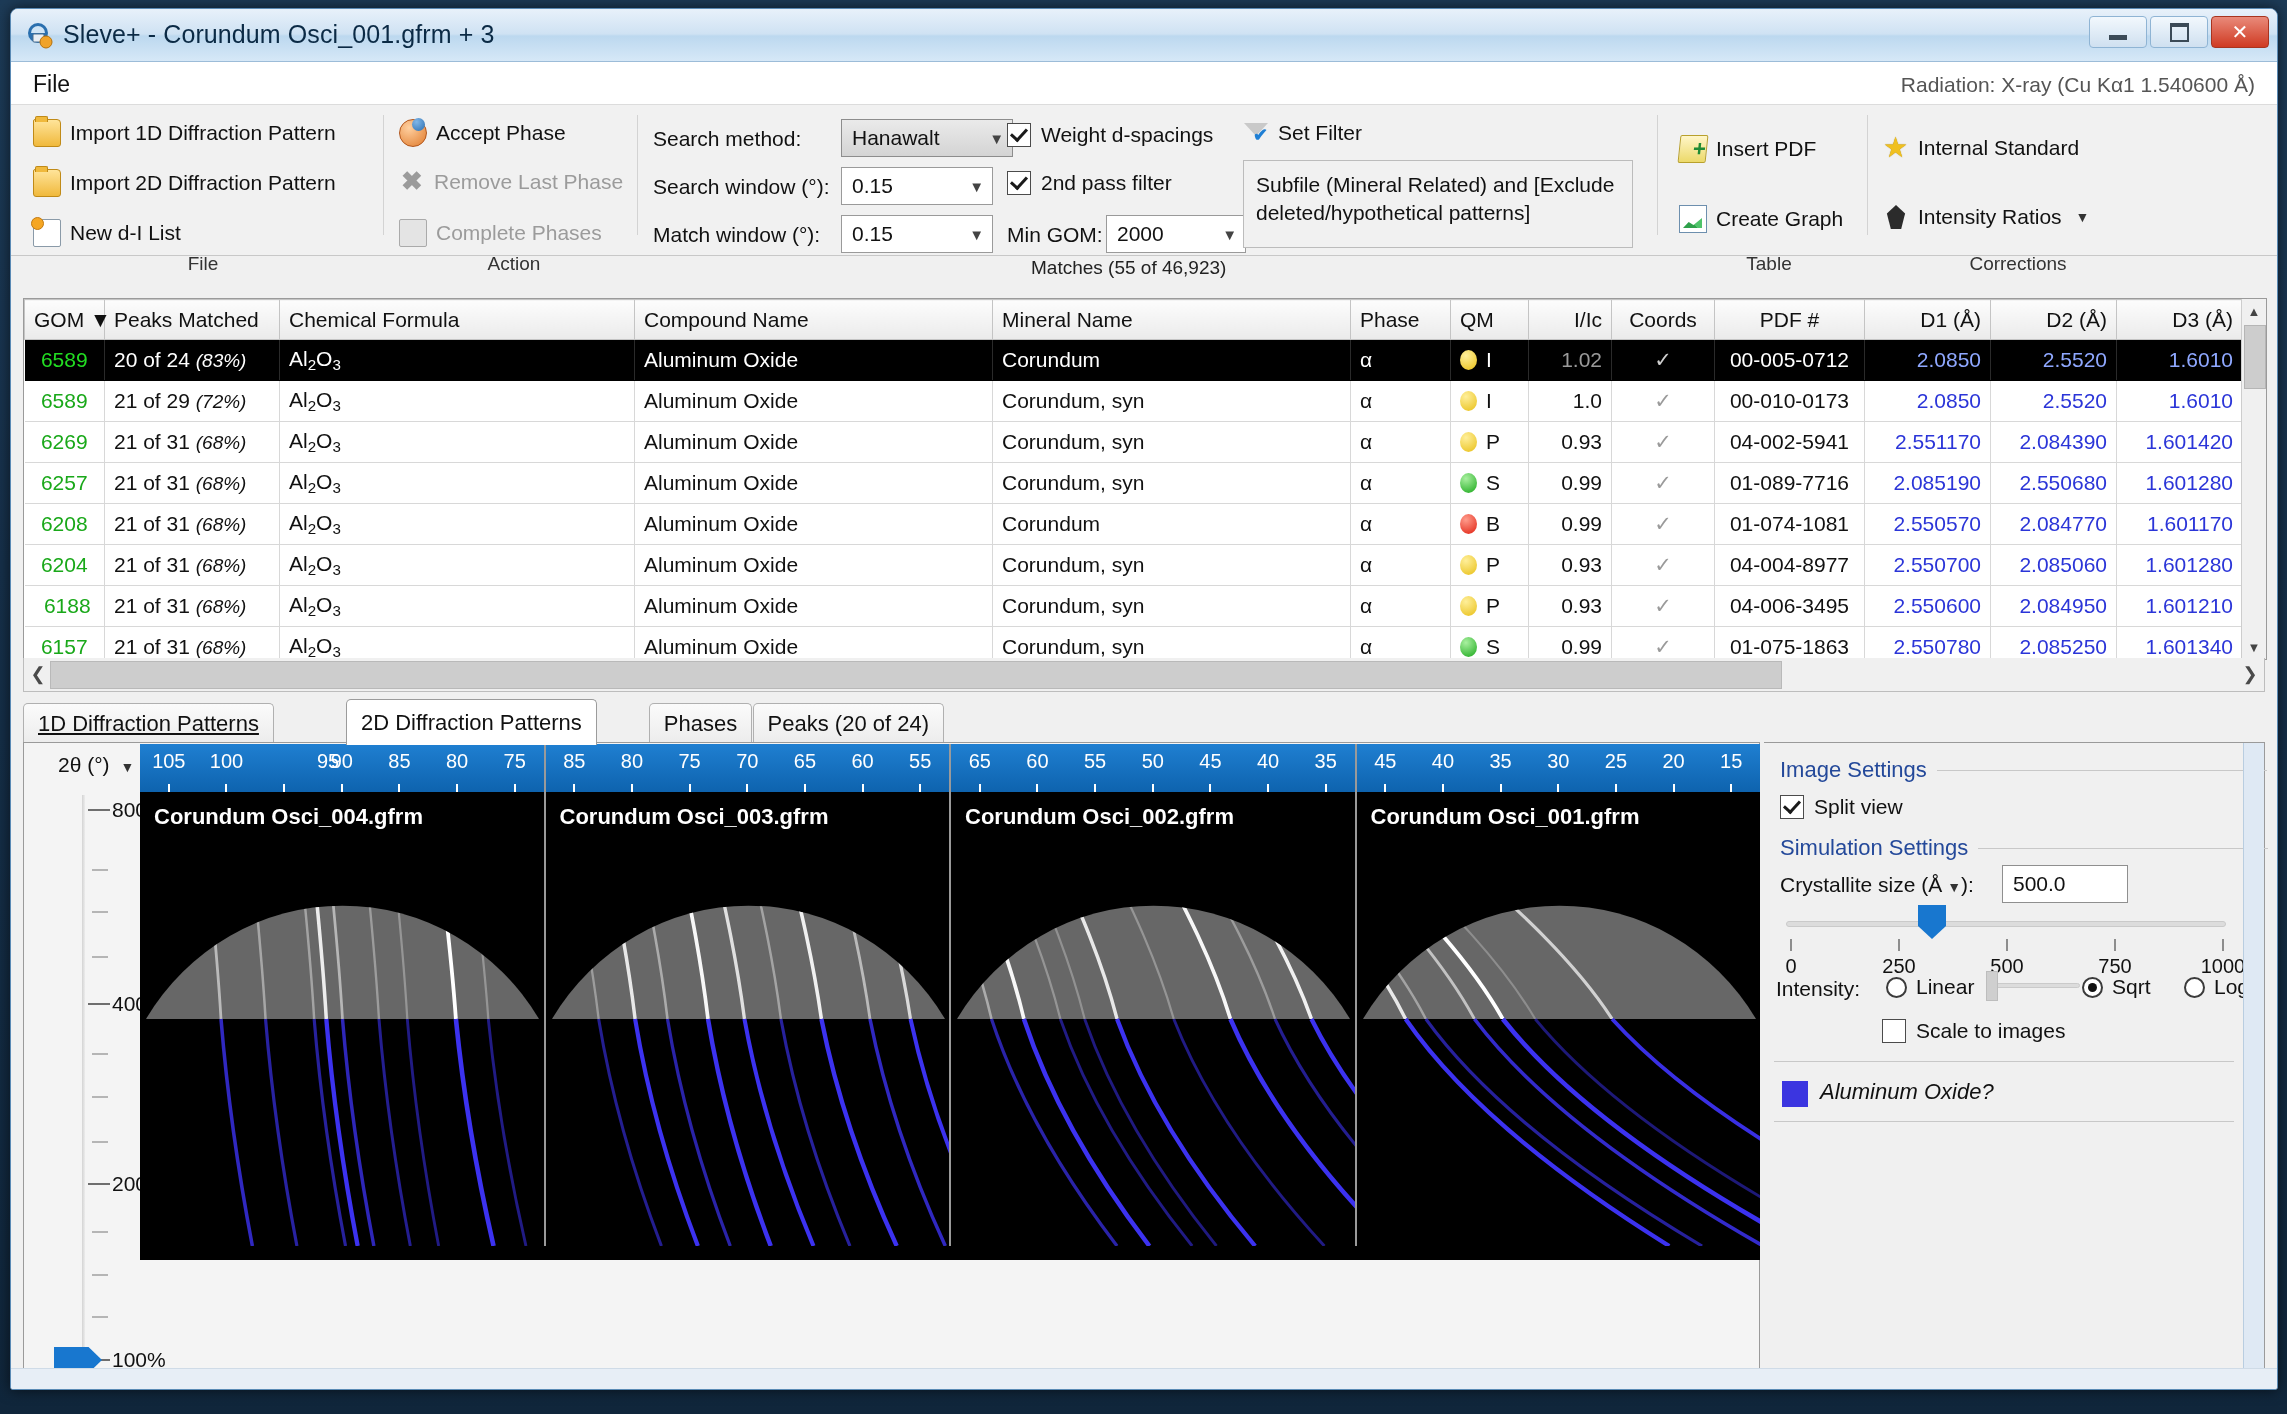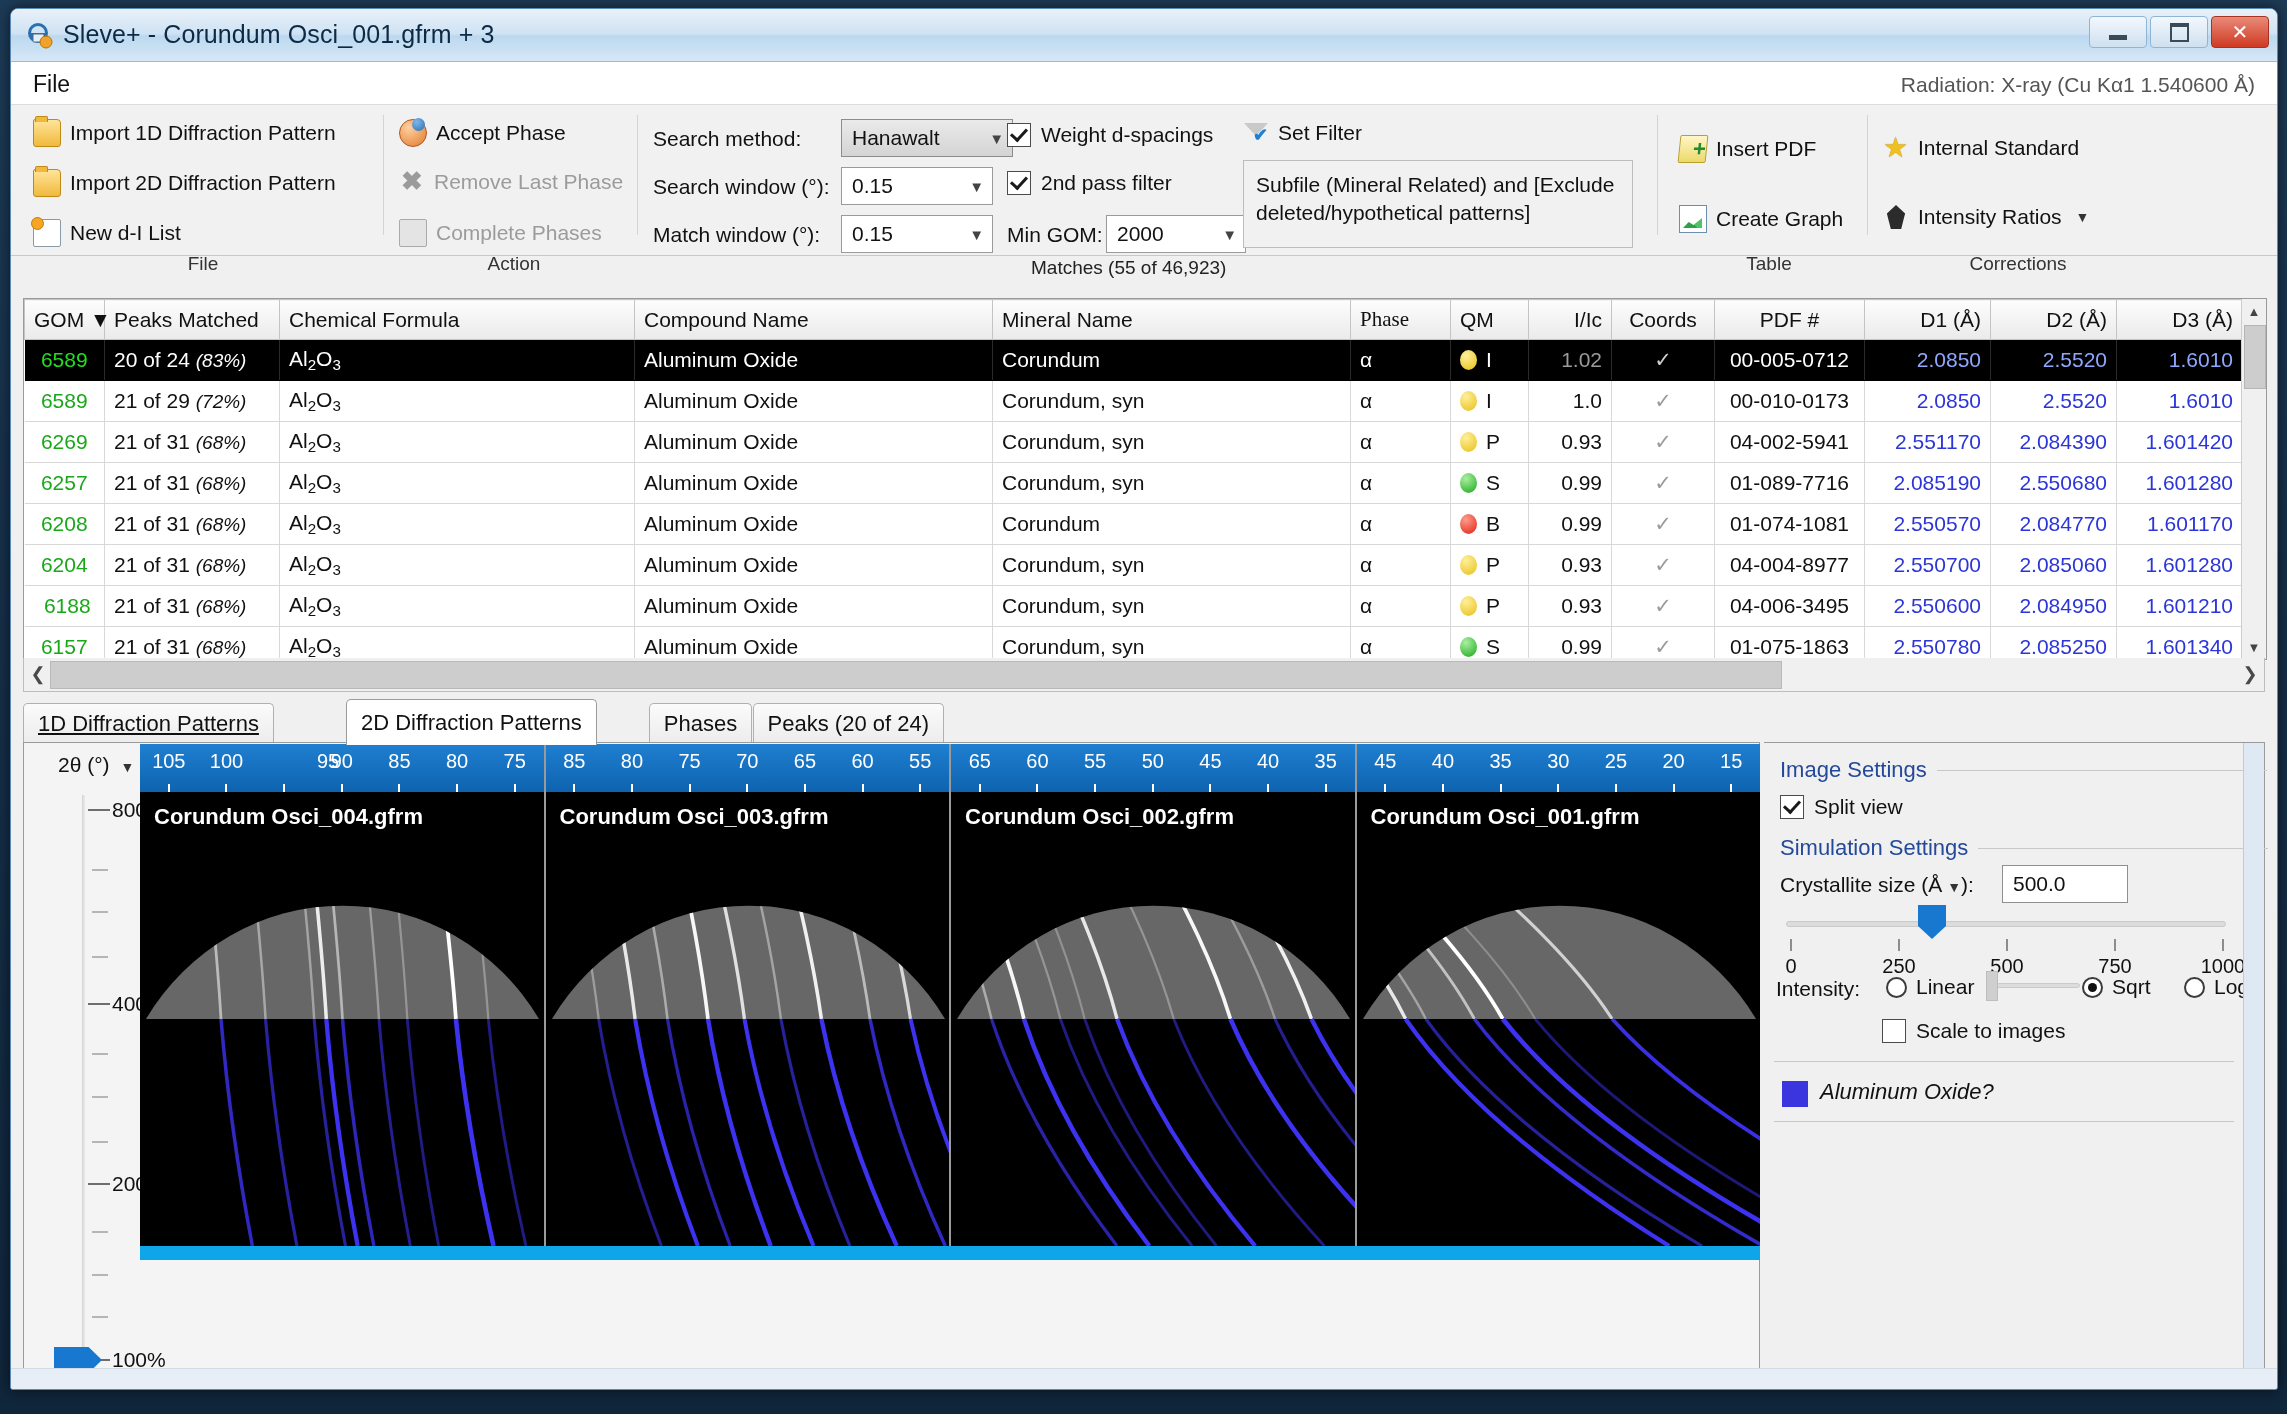--- a/index.html
+++ b/index.html
@@ -133,21 +133,21 @@
   .marker{position:absolute;left:0;width:48px;height:26px;background:#1877cf;
       clip-path:polygon(0 0,72% 0,100% 50%,72% 100%,0 100%);transform:translateY(-50%);}
 
   .ruler{position:absolute;left:116px;top:1px;width:1620px;height:48px;display:flex;}
   .rseg{position:relative;height:48px;background:linear-gradient(180deg,#1f7fd1,#0e63ae);
       border-right:2px solid #9a9a9a;box-sizing:border-box;flex:1 1 0;}
   .rseg:last-child{border-right:none;}
   .rt{position:absolute;top:6px;font-size:20px;color:#fff;transform:translateX(-50%);white-space:nowrap;}
   .rtk{position:absolute;bottom:0;width:2px;height:8px;background:#fff;transform:translateX(-50%);}
 
-  .imgs{position:absolute;left:116px;top:49px;width:1620px;height:468px;display:flex;background:#0ea5e9;}
+  .imgs{position:absolute;left:116px;top:49px;width:1620px;height:468px;display:flex;background:#000000;}
   .ipan{position:relative;flex:1 1 0;height:454px;background:#000;overflow:hidden;border-right:2px solid #9a9a9a;box-sizing:border-box;}
   .ipan:last-child{border-right:none;}
   .ititle{position:absolute;left:14px;top:12px;font-size:22px;color:#fff;font-weight:bold;z-index:5;
       text-shadow:0 0 3px #000,0 0 3px #000;white-space:nowrap;}
   .ipan svg{position:absolute;left:0;top:0;}
 
   
   .side{position:absolute;left:1753px;top:733px;width:501px;height:645px;
       background:#f0f0f0;border:1px solid #9a9a9a;border-left:none;box-sizing:border-box;}
   .grouphdr{position:absolute;display:flex;align-items:center;gap:10px;font-size:22px;color:#24499a;white-space:nowrap;}
@@ -298,21 +298,21 @@
 
   <div class="tablewrap">
     <table class="res">
       <thead>
             <tr id="thead-row">
               <th class="c" style="width: 80px;">GOM ▼</th>
               <th class="" style="width: 175px;">Peaks Matched</th>
               <th class="" style="width: 355px;">Chemical Formula</th>
               <th class="" style="width: 358px;">Compound Name</th>
               <th class="" style="width: 358px;">Mineral Name</th>
-              <th class="" style="width: 100px; font-family: Liberation Serif, serif;">Phase</th>
+              <th class="" style="width: 100px;">Phase</th>
               <th class="" style="width: 78px;">QM</th>
               <th class="r" style="width: 83px;">I/Ic</th>
               <th class="c" style="width: 103px;">Coords</th>
               <th class="c" style="width: 150px;">PDF #</th>
               <th class="r" style="width: 126px;">D1 (Å)</th>
               <th class="r" style="width: 126px;">D2 (Å)</th>
               <th class="r" style="width: 126px;">D3 (Å)</th>
             </tr>
           </thead>
       <tbody id="tbody">

